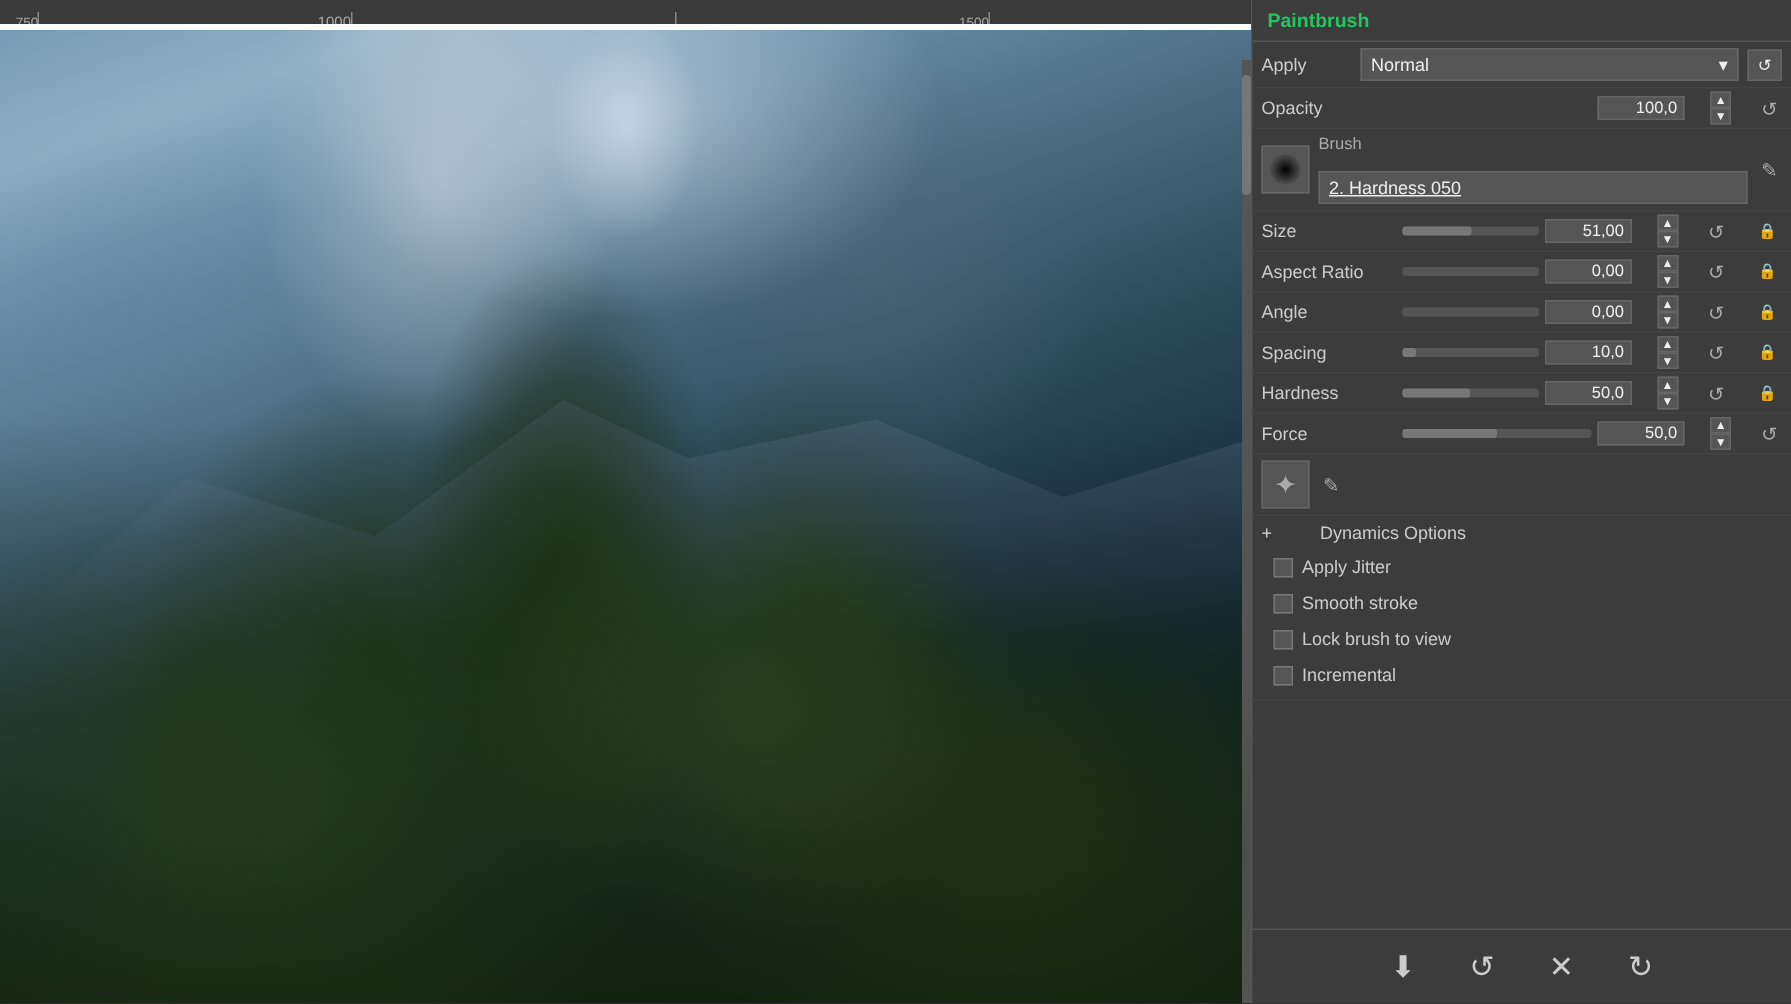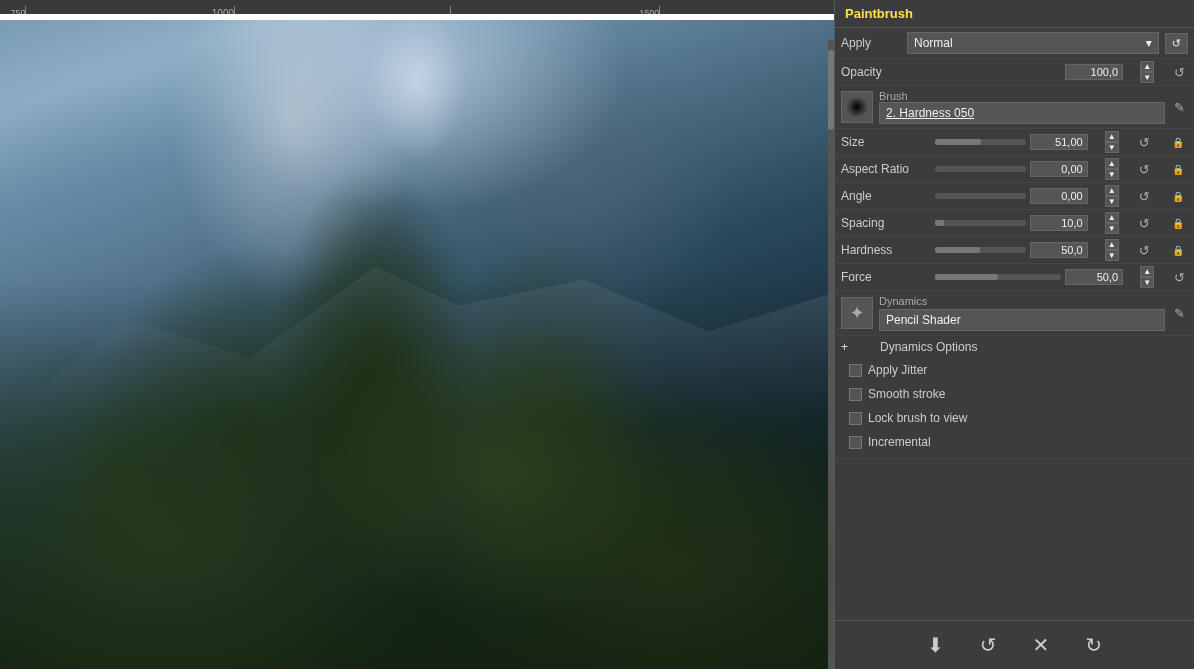--- a/index.html
+++ b/index.html
@@ -25,21 +25,21 @@
     .canvas-area {
       flex: 1;
       position: relative;
       background: #2a2a2a;
       overflow: hidden;
     }
 
     .ruler-top {
       height: 20px;
       background: #3a3a3a;
-      border-bottom: 6px solid #ffffff;
+      border-bottom: 4px solid #ffffff;
       display: flex;
       align-items: flex-end;
       position: relative;
       overflow: hidden;
       text-align: center;
     }
 
     .ruler-marks {
       display: flex;
       width: 100%;
@@ -86,21 +86,21 @@
       border-left: 1px solid #555;
       display: flex;
       flex-direction: column;
       height: 669px;
     }
 
     .panel-title {
       padding: 6px 10px;
       font-size: 13px;
       font-weight: bold;
-      color: #fde047;
+      color: #22c55e;
       background: #3c3c3c;
       border-bottom: 1px solid #555;
     }
 
     .spacer { flex: 1; }
 
     
     .mode-row {
       display: flex;
       align-items: center;
@@ -228,21 +228,21 @@
       background: radial-gradient(circle, #000 0%, #444 60%, transparent 100%);
     }
 
     .brush-info {
       flex: 1;
     }
 
     .brush-title {
       color: #aaa;
       font-size: 11px;
-      margin-bottom: 0;
+      margin-bottom: 12px;
     }
 
     .brush-name-box {
       background: #555;
       border: 1px solid #666;
       color: #eee;
       padding: 3px 6px;
       font-size: 12px;
       width: 100%;
       text-decoration: underline;
@@ -630,24 +630,20 @@
             <button class="icon-btn">↺</button>
           </div>
         </div>
       </div>
 
     <div class="dynamics-section">
       <div class="dynamics-header">
         <div class="dynamics-preview">
           <span class="dynamics-icon">✦</span>
         </div>
-        <div class="dynamics-info">
-          <div class="dynamics-title">Dynamics</div>
-          <div class="dynamics-name-box">Pencil Shader</div>
-        </div>
         <button class="icon-btn">✎</button>
       </div>
     </div>
 
     <div class="options-section">
       <div class="options-header">
         <span>+</span>
         <span class="options-title">Dynamics Options</span>
       </div>
       <div id="checkboxes-container">

